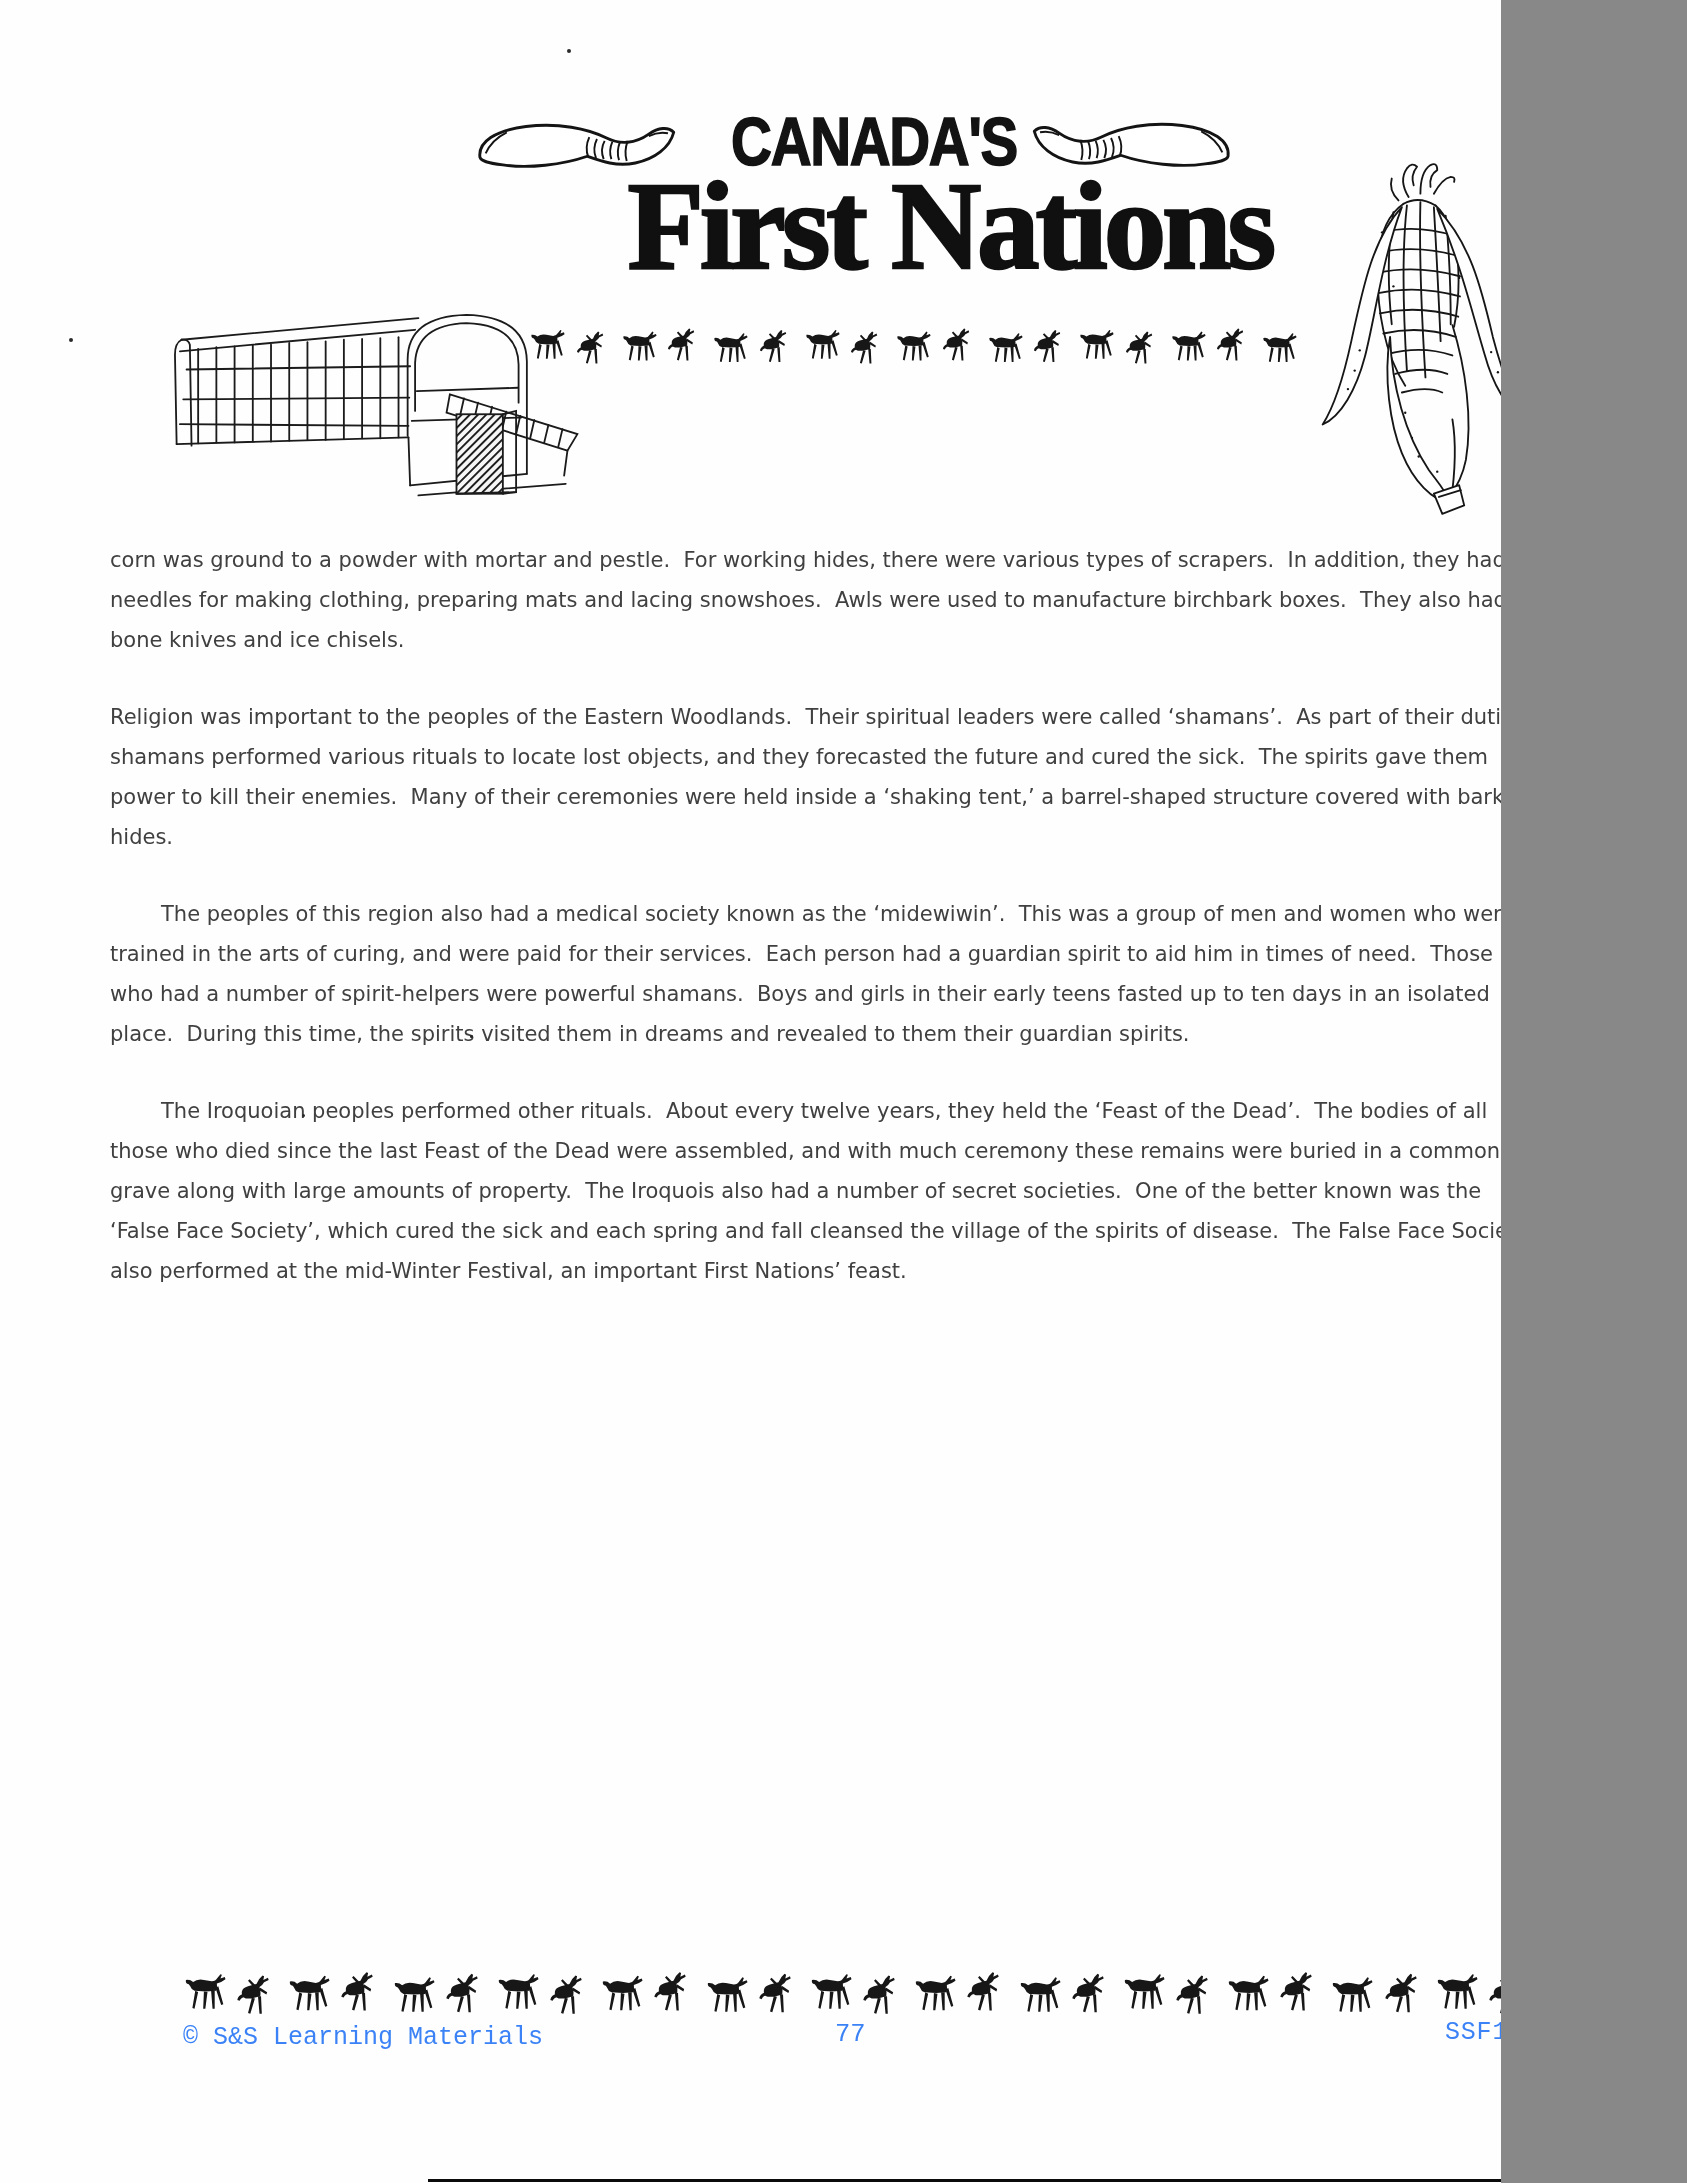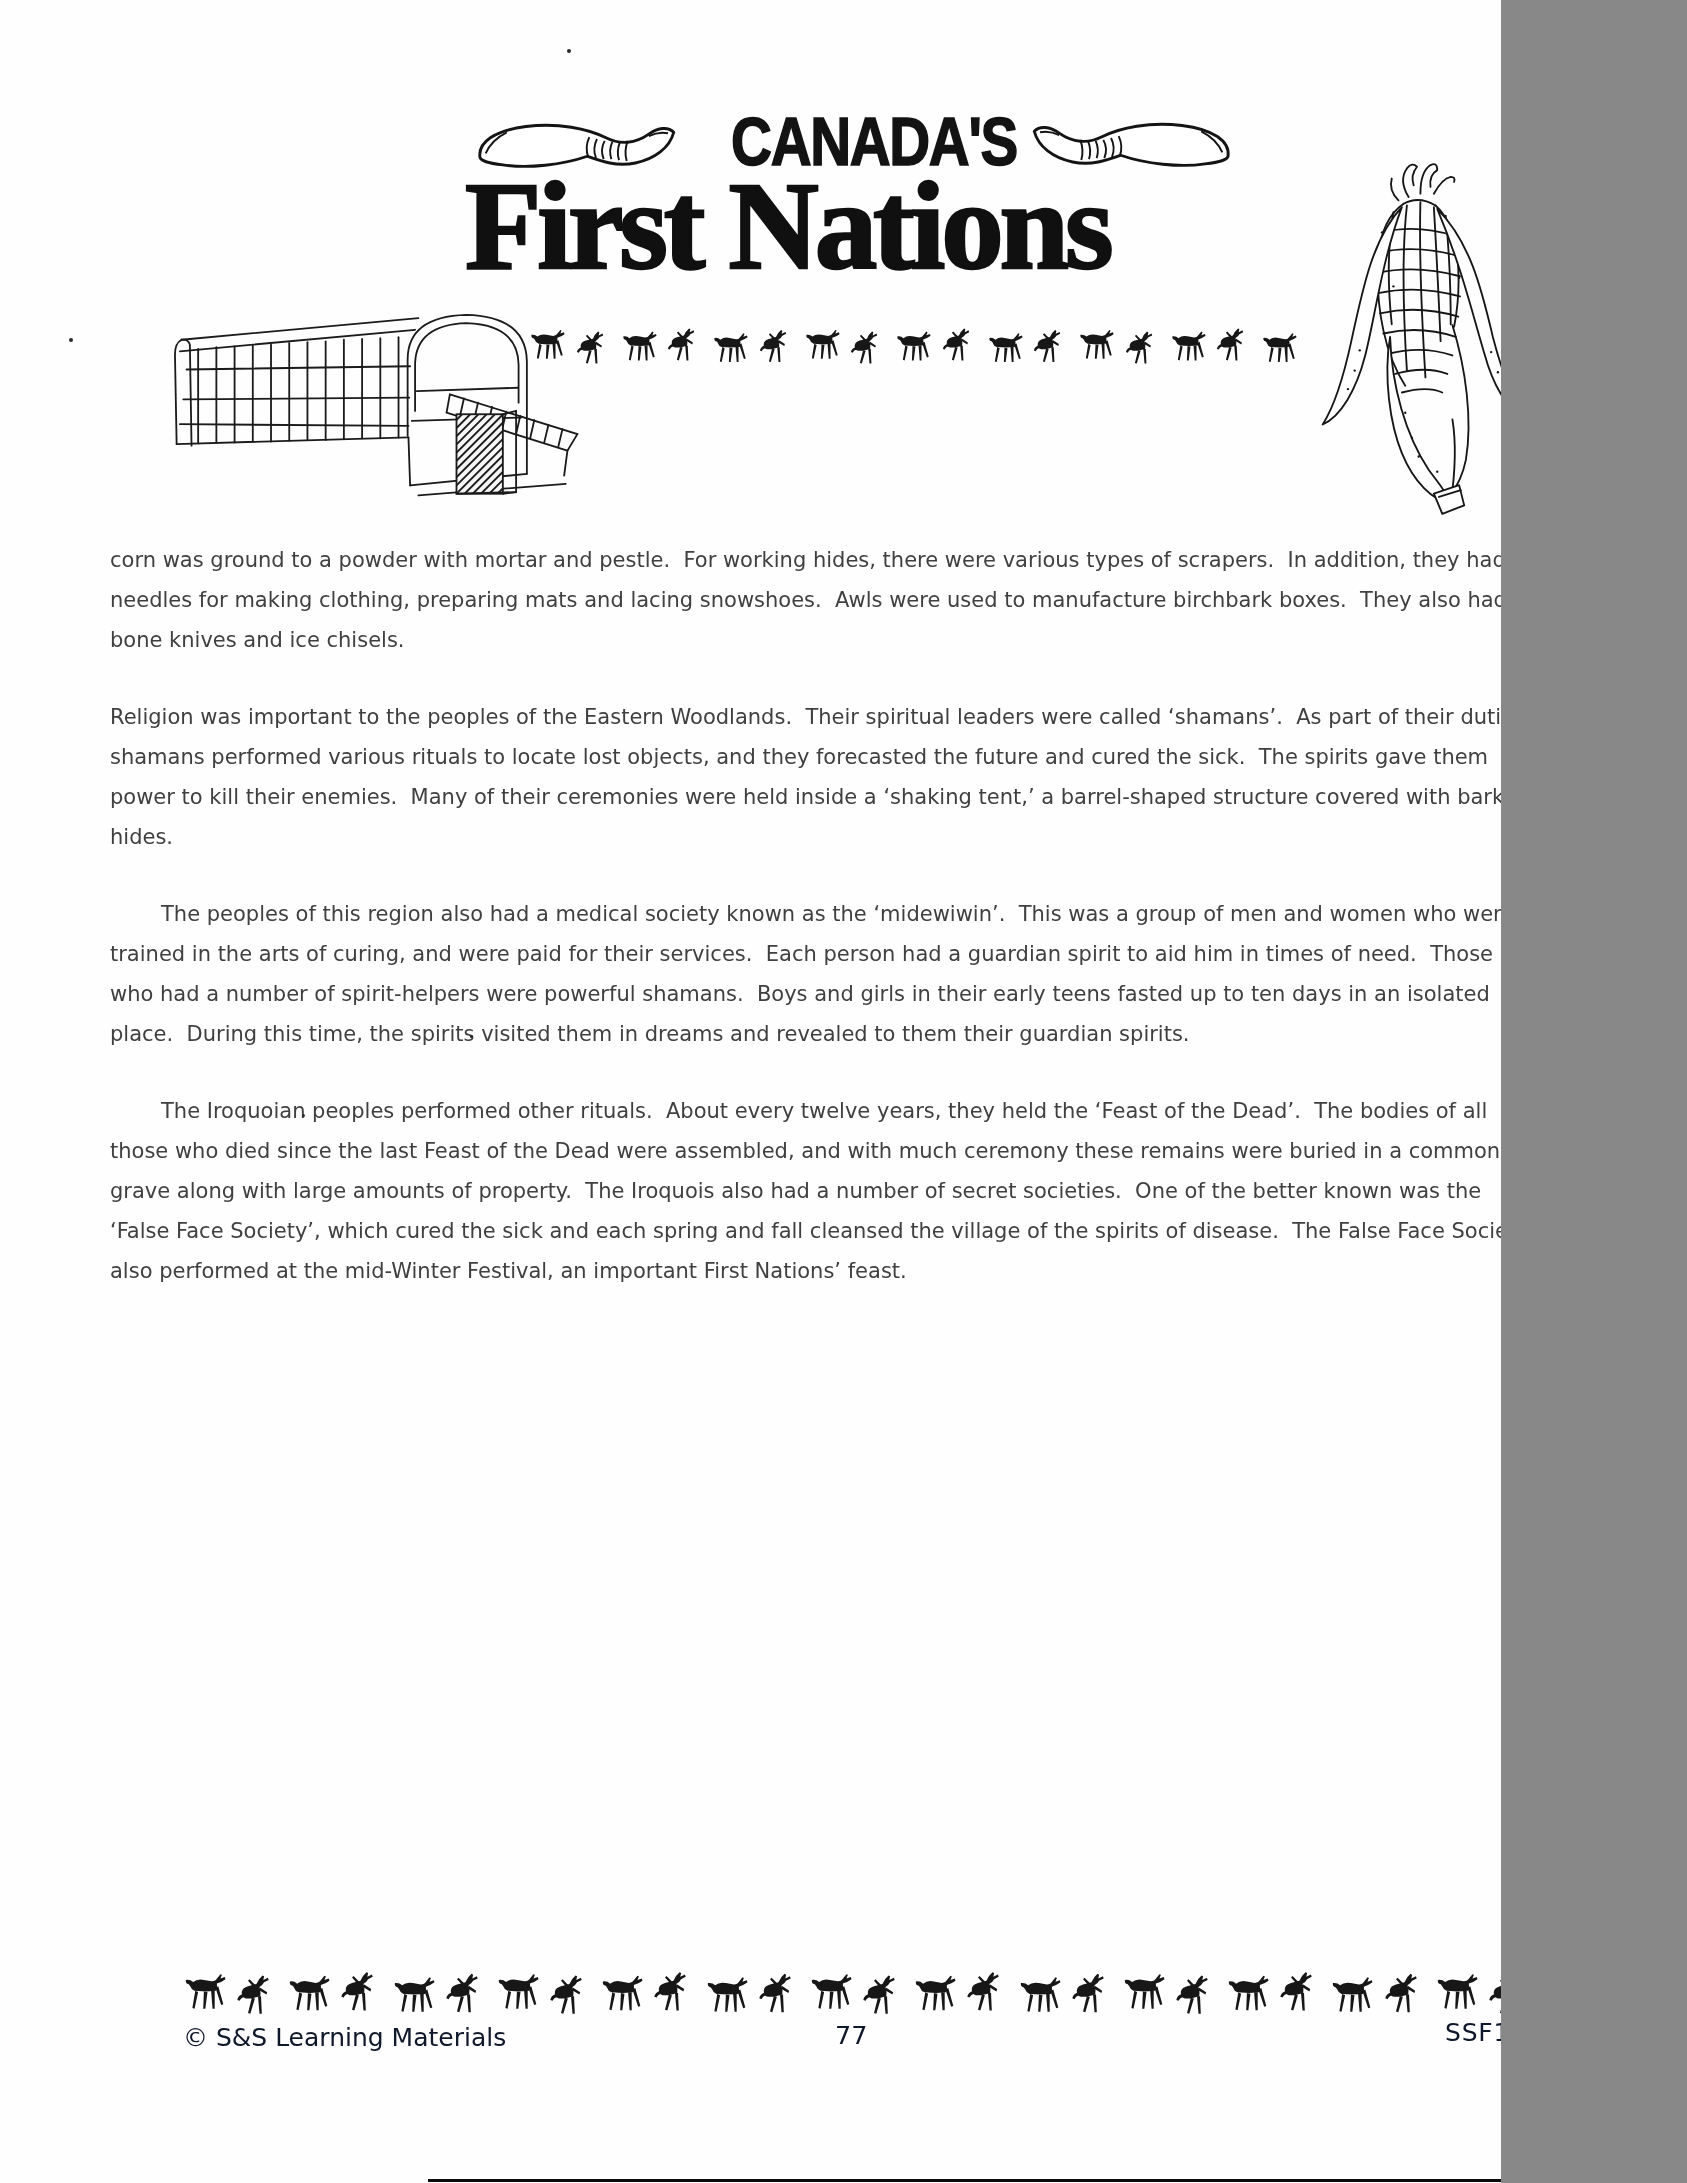--- a/index.html
+++ b/index.html
@@ -21,21 +21,21 @@
     letter-spacing:-1.6px;color:#131313;
     transform:scaleX(.82);transform-origin:center;
     -webkit-text-stroke:1.6px #131313;
     white-space:nowrap;
   }
   .horn{position:absolute;width:237px;height:71px;}
   .horn-left{left:466px;top:115px;}
   .horn-right{left:1005px;top:114px;transform:scaleX(-1);}
   .main-title{
     position:absolute;left:465px;top:161px;width:807px;
-    text-align:left;
+    text-align:right;
     font-family:"Liberation Serif", serif;
     font-weight:700;font-size:125px;line-height:1.05;
     letter-spacing:-4.1px;color:#101010;
     -webkit-text-stroke:2.5px #101010;
     white-space:nowrap;
   }
   .longhouse{position:absolute;left:170px;top:311px;width:414px;height:204px;}
   .corn{position:absolute;left:1308px;top:160px;width:229px;height:358px;}
   
   .horse-row{position:absolute;display:flex;justify-content:space-between;align-items:flex-end;}
@@ -46,21 +46,21 @@
   
   .body-text{position:absolute;left:110px;top:540px;width:1425px;}
   .para{
     margin:0 0 37px 0;
     font-size:21px;line-height:40px;
     white-space:pre-wrap;
     color:#404040;
   }
   .para.indent{text-indent:51px;}
   
-  .footer-text{position:absolute;font-size:25px;color:#0f172a;white-space:nowrap;}
+  .footer-text{position:absolute;font-size:25px;color:#3b82f6;white-space:nowrap;font-family:Liberation Mono, monospace;}
   .footer-copyright{left:183px;top:2023px;}
   .footer-page{left:835px;top:2020px;font-size:25.5px;}
   .footer-code{left:1445px;top:2018px;letter-spacing:0.8px;}
   
   .scan-line{position:absolute;left:428px;right:0;bottom:0.8px;height:3.3px;background:#0b0b0b;}
   .speck{position:absolute;background:#2a2a2a;border-radius:50%;}
   .speck.s1{left:567px;top:49px;width:4.1px;height:4.1px;}
   .speck.s2{left:69px;top:338px;width:4.1px;height:4.1px;}
   .speck.s3{left:302px;top:1114px;width:3.3px;height:3.3px;}
   .speck.s4{left:470px;top:1035px;width:2.5px;height:2.5px;}

